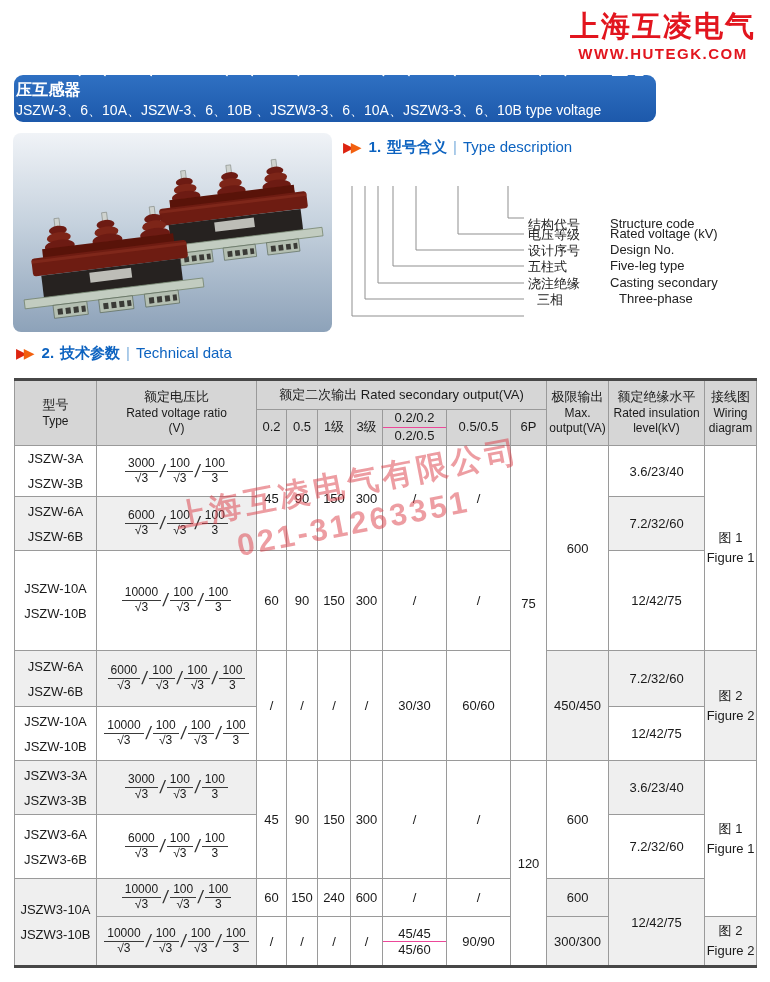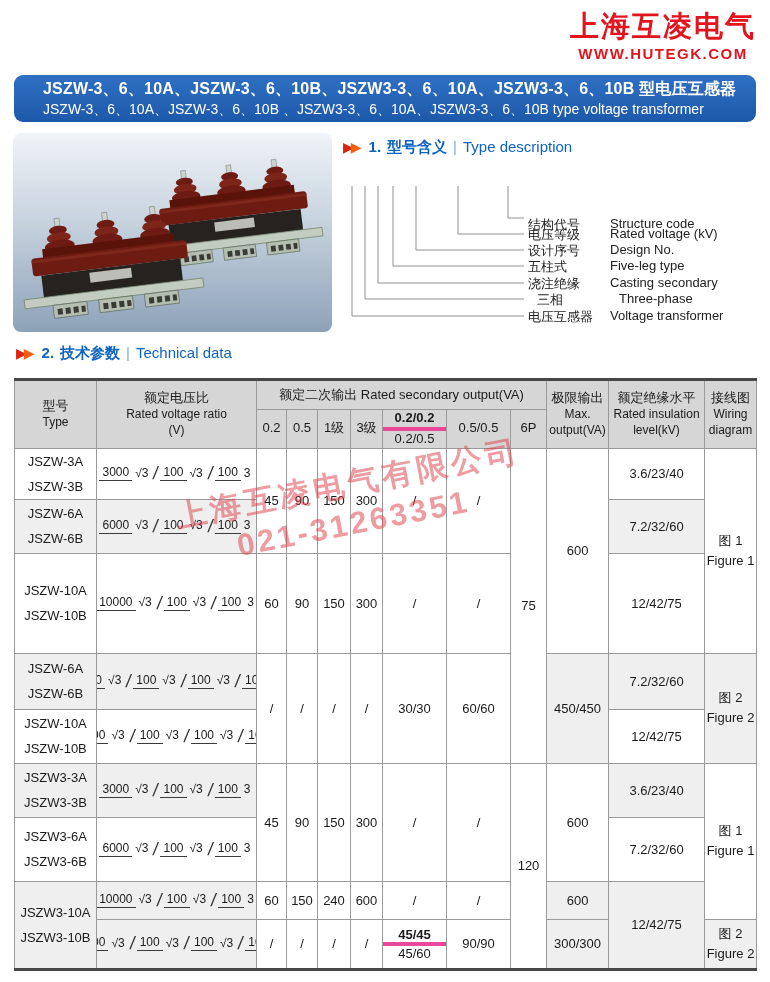--- a/index.html
+++ b/index.html
@@ -5,23 +5,23 @@
   html,body{margin:0;padding:0;background:#fff;}
   body{font-family:"Liberation Sans","DejaVu Sans",sans-serif;color:#1a1a1a;}
   #page{position:relative;width:770px;height:982px;background:#fff;overflow:hidden;}
 
   
   .logo{position:absolute;top:8px;right:14px;text-align:center;color:#e2151e;}
   .logo .co{font-size:29px;font-weight:bold;letter-spacing:2px;line-height:36px;}
   .logo .web{font-size:15px;font-weight:bold;letter-spacing:1.5px;line-height:20px;}
 
   
-  .titlebar{position:absolute;left:14px;top:75px;width:742px;height:47px;border-radius:9px;
+  .titlebar{position:absolute;left:14px;top:75px;width:642px;height:47px;border-radius:9px;
     background:linear-gradient(#2f70c2,#1d59ab);color:#fff;display:flex;flex-direction:column;
-    justify-content:center;padding-left:29px;box-sizing:border-box;}
+    justify-content:center;padding-left:2px;box-sizing:border-box;}
   .titlebar .l1{font-size:16px;font-weight:bold;line-height:21px;letter-spacing:0.2px;}
   .titlebar .l2{font-size:14px;line-height:20px;}
 
   
   .photo{position:absolute;left:13px;top:133px;width:319px;height:199px;}
 
   
   .sechead{position:absolute;font-size:15px;white-space:nowrap;}
   .sechead .tri1{color:#dd2410;font-size:14px;}
   .sechead .tri2{color:#f2600f;font-size:14px;margin-left:-3px;margin-right:7px;}
@@ -45,25 +45,25 @@
     font-size:13px;font-weight:normal;padding:0;overflow:hidden;}
   th{background:#d6d6d6;line-height:1.3;}
   th .en{font-size:12px;}
   .tbl{border:1px solid #9a9a9a;border-top:3px solid #474747;border-bottom:3px solid #474747;}
   td.g,th.g{background:#efefef;}
   td.g2{background:#efefef;}
   .twoline div{line-height:25px;}
   
   .split{display:flex;flex-direction:column;height:100%;}
   .split div{flex:1;display:flex;align-items:center;justify-content:center;}
-  .split div:first-child{border-bottom:4px solid #ec4899;font-weight:bold;}
+  .split div:first-child{border-bottom:1px solid #ec4899;}
   th .split div{font-size:13px;}
   
   .ratio{display:flex;align-items:center;justify-content:center;gap:1px;}
-  .frac{display:inline-flex;align-items:center;line-height:1.15;font-size:12px;}
+  .frac{display:inline-flex;flex-direction:column;align-items:center;line-height:1.15;font-size:12px;}
   .frac .num{border-bottom:1px solid #3a3a3a;padding:0 3px;}
   .frac .den{padding:0 3px;}
   .fslash{font-size:18px;color:#333;margin:0 1px;transform:skewX(-8deg);}
   .figcell{line-height:20px;}
 
   
   .watermark{position:absolute;left:172px;top:497px;transform:rotate(-11deg);transform-origin:0 0;
     color:rgba(219,60,70,0.5);font-weight:bold;pointer-events:none;white-space:nowrap;z-index:5;}
   .watermark .w1{font-size:31px;letter-spacing:4px;}
   .watermark .w2{font-size:31px;letter-spacing:3px;margin-left:55px;margin-top:1px;}
@@ -170,24 +170,20 @@
         <span class="en">Five-leg type</span>
       </div>
     <div class="lgrow" style="top:115px;">
         <span class="zh">浇注绝缘</span>
         <span class="en">Casting secondary</span>
       </div>
     <div class="lgrow" style="top:131px;margin-left:9px;">
         <span class="zh">三相</span>
         <span class="en">Three-phase</span>
       </div>
-    <div class="lgrow" style="top:148px;">
-        <span class="zh">电压互感器</span>
-        <span class="en">Voltage transformer</span>
-      </div>
   </div>
 
   <div class="sechead" style="left:16px;top:344px;">
     <span class="tri1">▶</span><span class="tri2">▶</span><span class="num">2.</span><span class="zh">技术参数</span><span class="bar">|</span><span class="en">Technical data</span>
   </div>
 
   <div class="tblwrap">
     <table class="tbl">
       <colgroup>
         <col style="width:82px">

